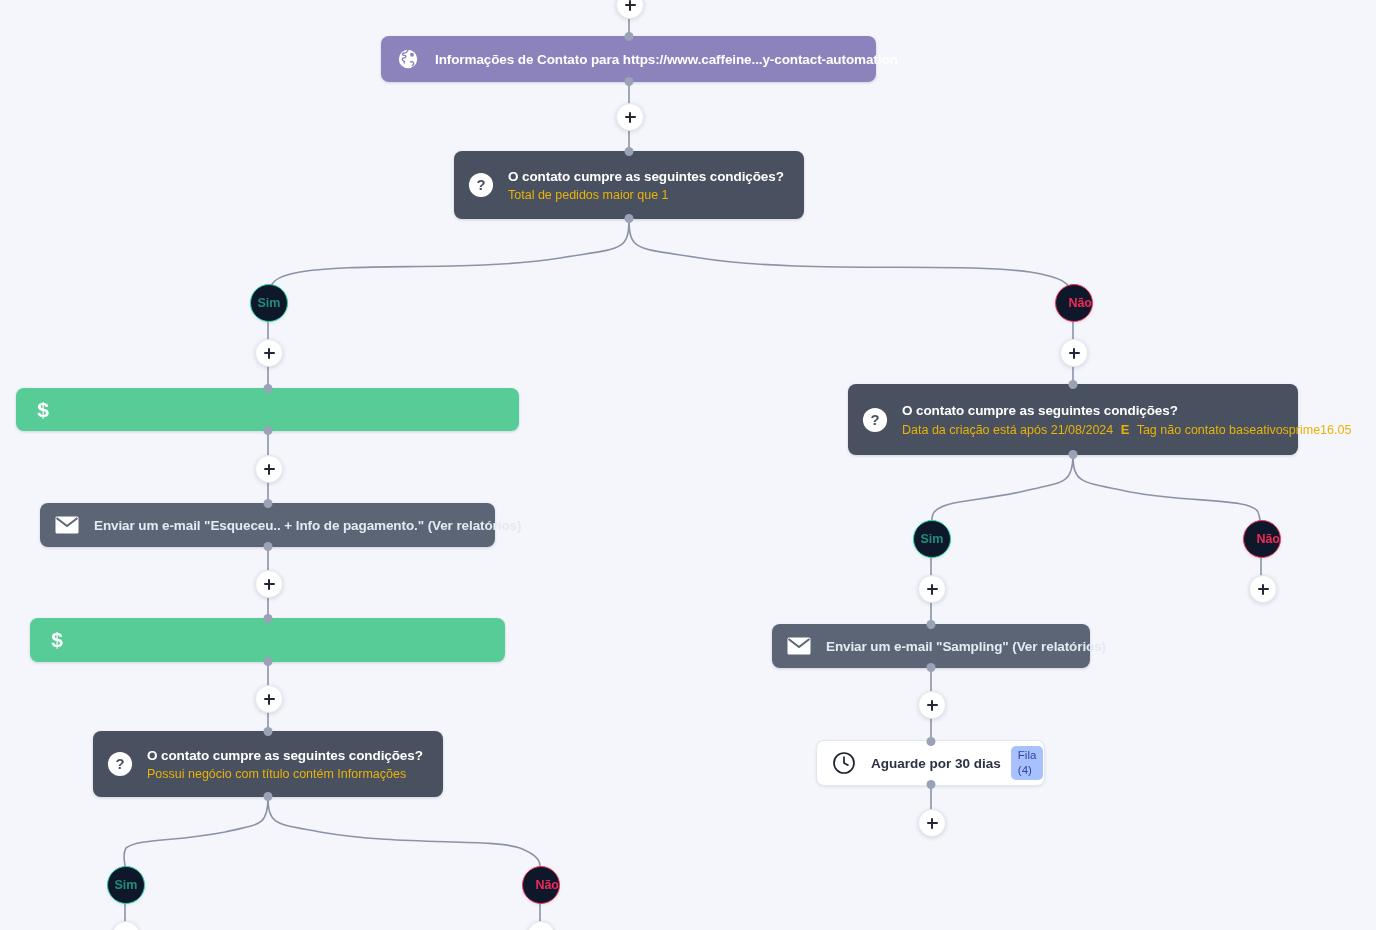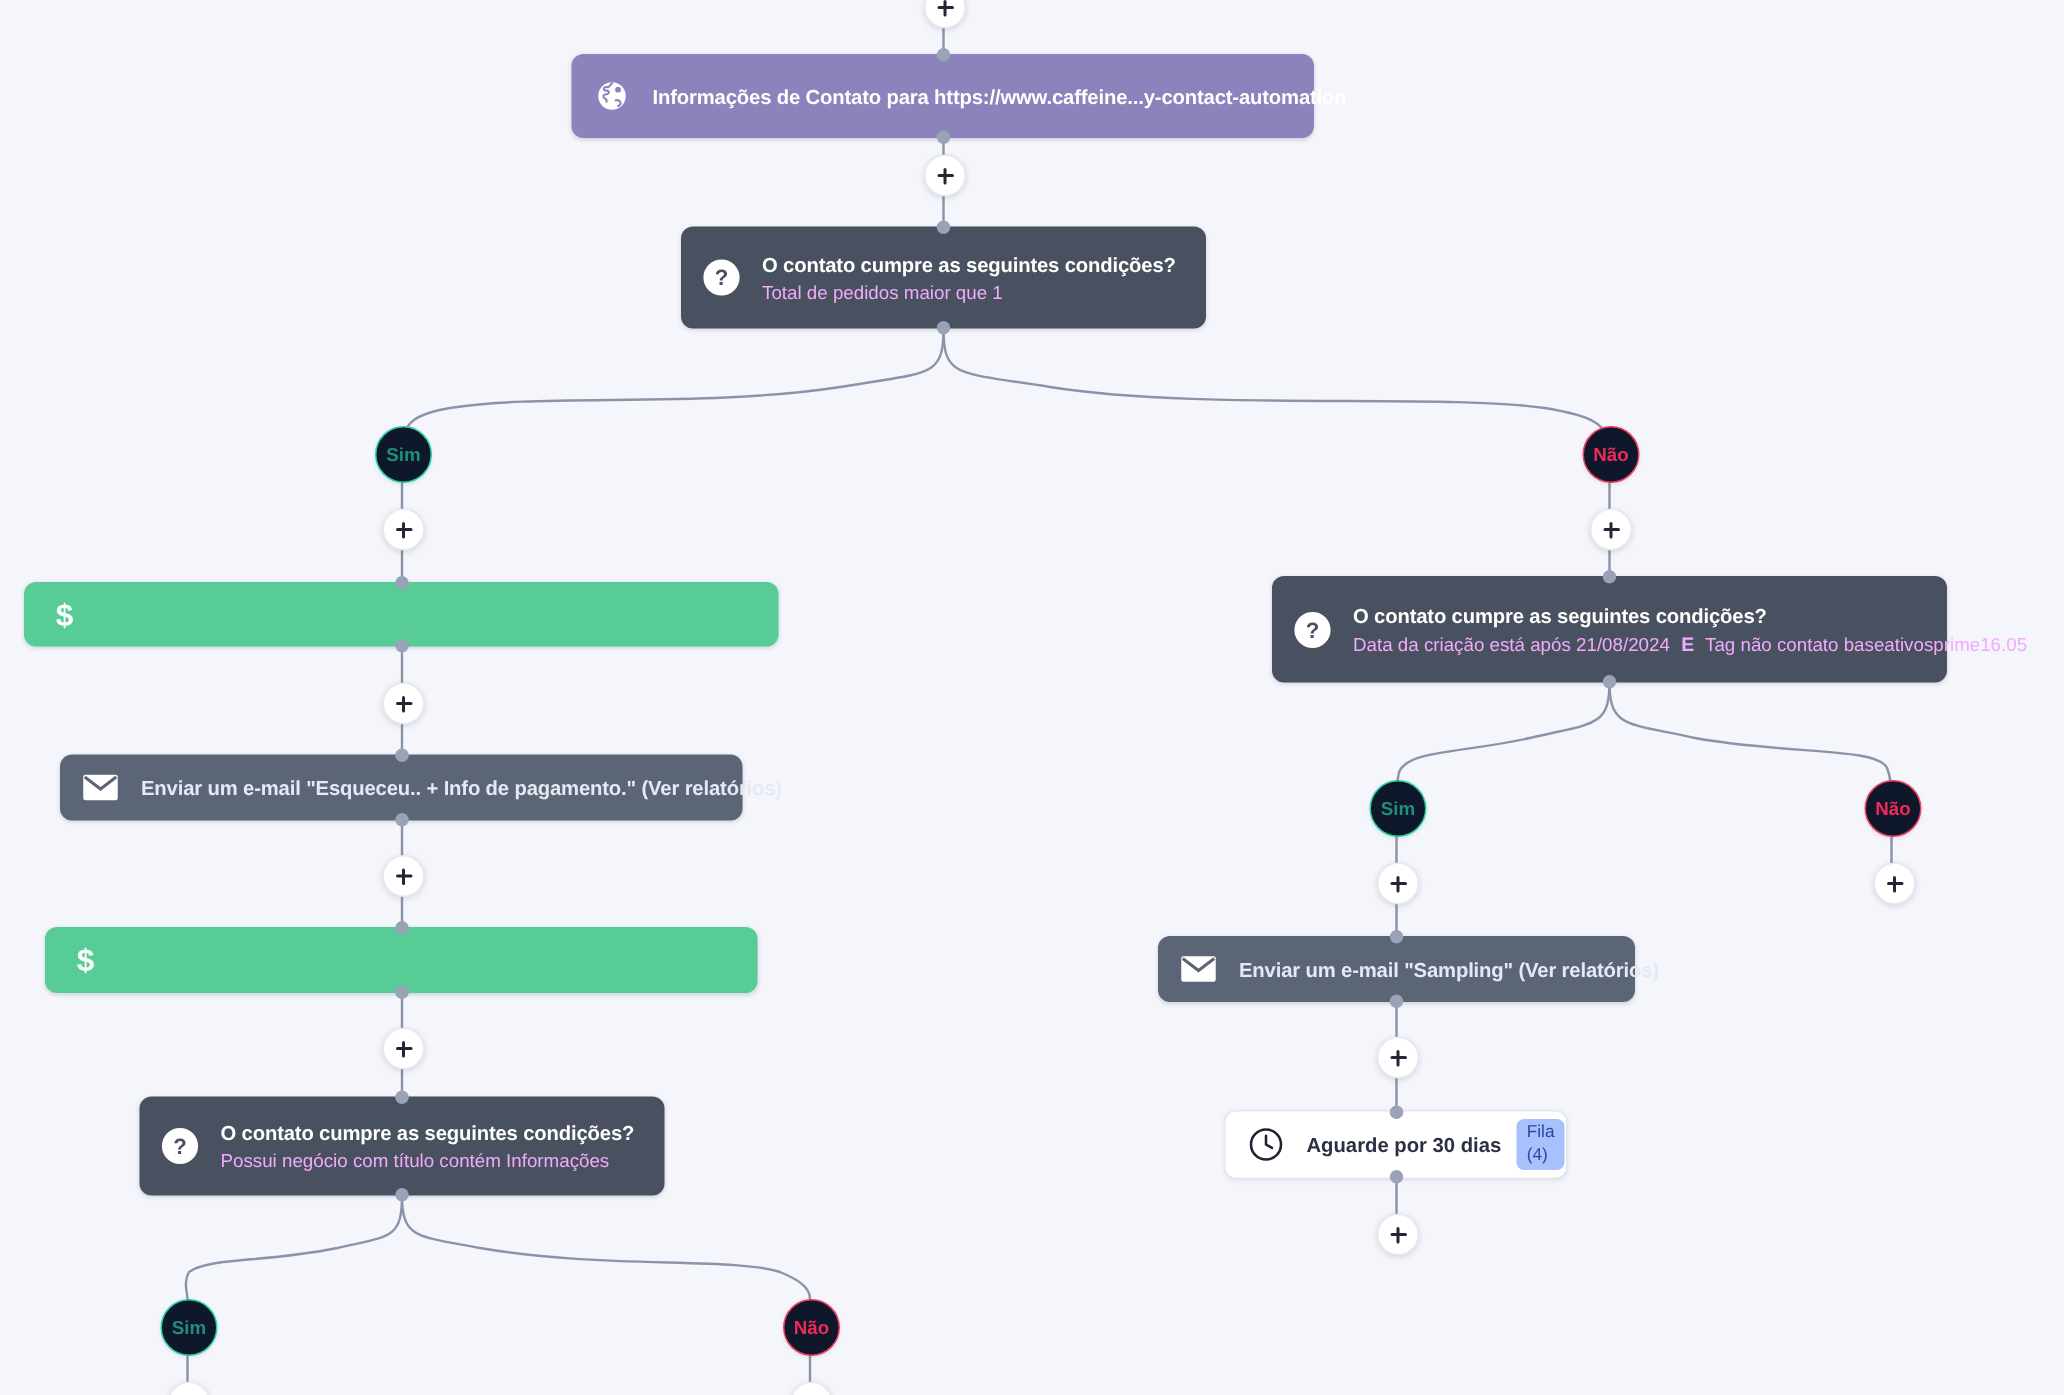--- a/index.html
+++ b/index.html
@@ -64,21 +64,21 @@
   }
   .node .nsub .andsep {
     font-weight: bold;
     font-size: 13px;
     padding: 0 4px;
   }
 
   
   .node.purple  { background: #8c82bc; color: #ffffff; }
   .node.dark    { background: #49505f; color: #ffffff; }
-  .node.dark .nsub { color: #f0abfc; }
+  .node.dark .nsub { color: #eab308; }
   .node.green   { background: #57cc96; color: #ffffff; }
   .node.email   { background: #5c6576; color: #ffffff; }
   .node.email .ntitle { color: #e4eaf4; }
   .node.white   { background: #ffffff; color: #2b3142; border: 1px solid #e3e7f1; box-shadow: 0 1px 3px rgba(40,45,70,0.10); }
 
   
   .port {
     position: absolute;
     width: 9px;
     height: 9px;
@@ -121,21 +121,21 @@
     background: #0f172a;
     display: flex;
     align-items: center;
     justify-content: center;
     font-size: 12.5px;
     font-weight: bold;
     box-shadow: 0 1px 3px rgba(40,45,70,0.10);
     cursor: pointer;
   }
   .branch.yes { border: 1.6px solid #2ad1a3; color: #1f8f7c; }
-  .branch.no  { border: 1.6px solid #f23b63; color: #ef2a59; }
+  .branch.no  { border: 1.6px solid #f23b63; color: #ef2a59; justify-content: flex-end; }
 
   
   .badge {
     display: inline-block;
     margin-left: 10px;
     padding: 2px 7px;
     border-radius: 5px;
     background: #a8c0fb;
     color: #2b46a8;
     font-size: 11.5px;
@@ -196,21 +196,21 @@
 
       <path d="M1261,557 L1261,575"></path>
     </g>
   </svg>
 
   <div class="plus" style="left:616px; top:-9px;">
     <span class="bar-h"></span>
     <span class="bar-v"></span>
   </div>
 
-  <div class="node purple" style="left:381px; top:36px; width:495px; height:56px;">
+  <div class="node purple" style="left:381px; top:36px; width:495px; height:46px;">
     <span class="port top"></span>
     <span class="nicon">
       <svg width="22" height="22" viewBox="0 0 24 24">
         <circle cx="12" cy="12" r="10" fill="#ffffff"></circle>
         <path d="M12 2.6c-1.4 1.1-1.1 2.4-2.6 2.8-1.4.4-2.7-.4-3.3.9-.5 1.1.7 1.9 1.9 1.8 1.4-.1 2.1.9 1.5 1.9-.6 1-2.3.5-3.3 1.3-.9.7-.5 2 .5 2.4 1.2.5 1.6 1.6 1.2 2.6" fill="none" stroke="#8c82bc" stroke-width="1.5" stroke-linecap="round"></path>
         <circle cx="16.4" cy="7.4" r="2.1" fill="#8c82bc"></circle>
         <path d="M14.6 15.2c1.6-.6 3.3.2 3.6 1.6.2 1.1-.7 2-1.7 2.6" fill="none" stroke="#8c82bc" stroke-width="1.5" stroke-linecap="round"></path>
       </svg>
     </span>
     <span class="ntext">

